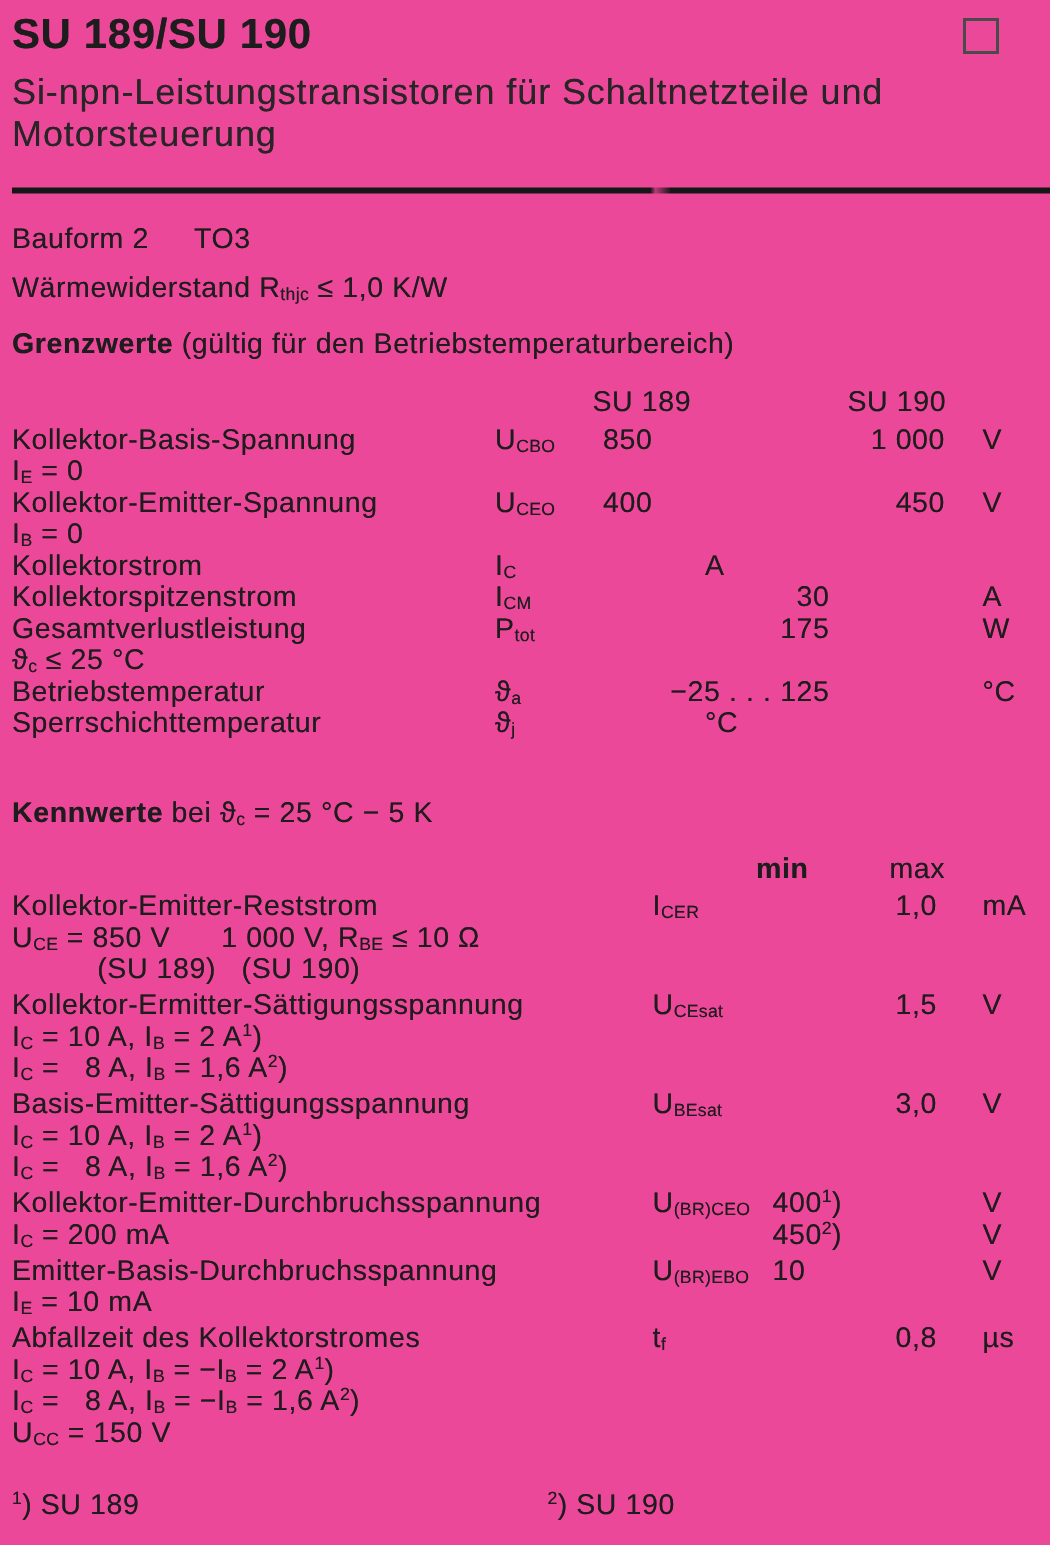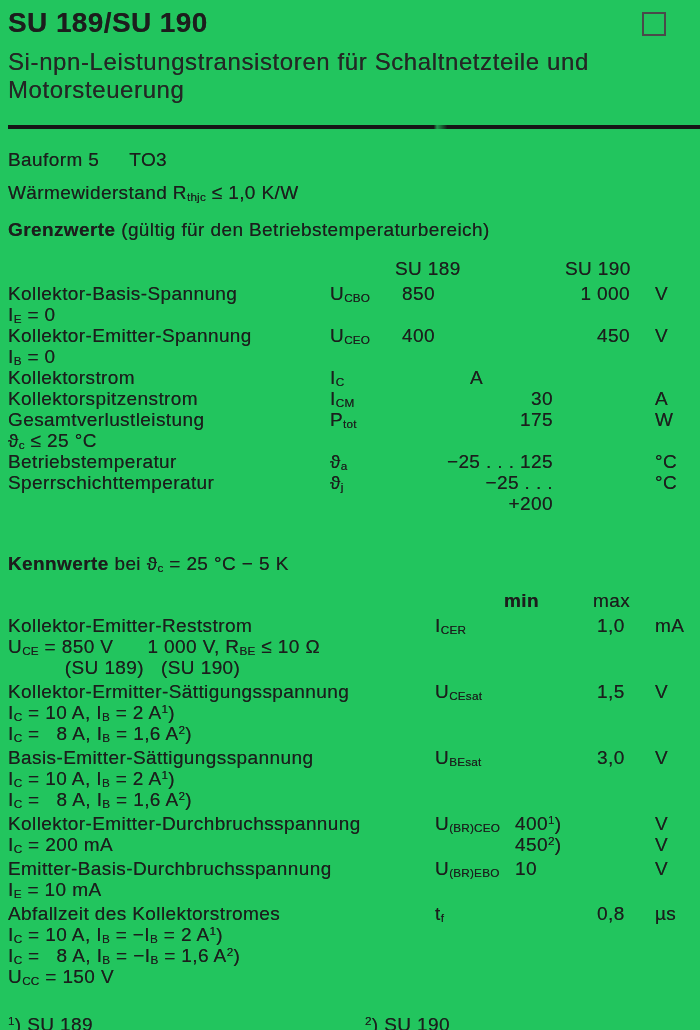--- a/index.html
+++ b/index.html
@@ -1,19 +1,19 @@
 <!DOCTYPE html>
 <html><head>
 <meta charset="utf-8">
 <style>
   html,body{margin:0;padding:0;background:#e8e8e6;}
   .page{
     position:relative;
     width:700px;height:1030px;
-    background:#22c55e;
+    background:#ec4899;
     box-sizing:border-box;
     padding:8px 12px 0 8px;
     overflow:hidden;
     font-family:"Liberation Sans","DejaVu Sans",sans-serif;
     color:#1d1d1d;
     text-shadow:0 0 .4px rgba(10,10,10,.6);
   }
   
   .header-row{display:flex;justify-content:space-between;align-items:flex-start;padding-right:22px;}
   .title{font-size:28px;font-weight:700;letter-spacing:.4px;line-height:30px;}
@@ -65,21 +65,21 @@
   <div class="header-row">
     <div class="title">SU 189/SU 190</div>
     <div class="checkbox"></div>
   </div>
 
   <div class="subtitle">Si-npn-Leistungstransistoren für Schaltnetzteile und Motorsteuerung</div>
 
   <div class="rule"></div>
 
   <div class="bauform-line">
-    <span>Bauform 5</span><span class="pkg">TO3</span>
+    <span>Bauform 2</span><span class="pkg">TO3</span>
   </div>
 
   <div class="thermal-line">Wärmewiderstand R<sub>thjc</sub> ≤ 1,0 K/W</div>
 
   <div class="section-heading">
     <span class="hb">Grenzwerte</span><span> (gültig für den Betriebstemperaturbereich)</span>
   </div>
 
   <div class="col-headers gw-headers">
     <span class="gw-h1">SU 189</span>
@@ -128,21 +128,20 @@
         <div class="c-label">Betriebstemperatur</div>
         <div class="c-sym">ϑ<sub>a</sub></div>
         <div class="c-v1"></div>
         <div class="c-v2 range">−25 . . . 125</div>
         <div class="c-unit">°C</div>
       </div>
       <div class="gw-row">
         <div class="c-label">Sperrschichttemperatur</div>
         <div class="c-sym">ϑ<sub>j</sub></div>
         <div class="c-v1"></div>
-        <div class="c-v2 range">−25 . . . +200</div>
         <div class="c-unit">°C</div>
       </div>
     </div>
 
   <div class="section-heading kw-heading">
     <span class="hb">Kennwerte</span><span> bei ϑ<sub>c</sub> = 25 °C − 5 K</span>
   </div>
 
   <div class="col-headers kw-headers">
     <span class="kw-hmin">min</span>

